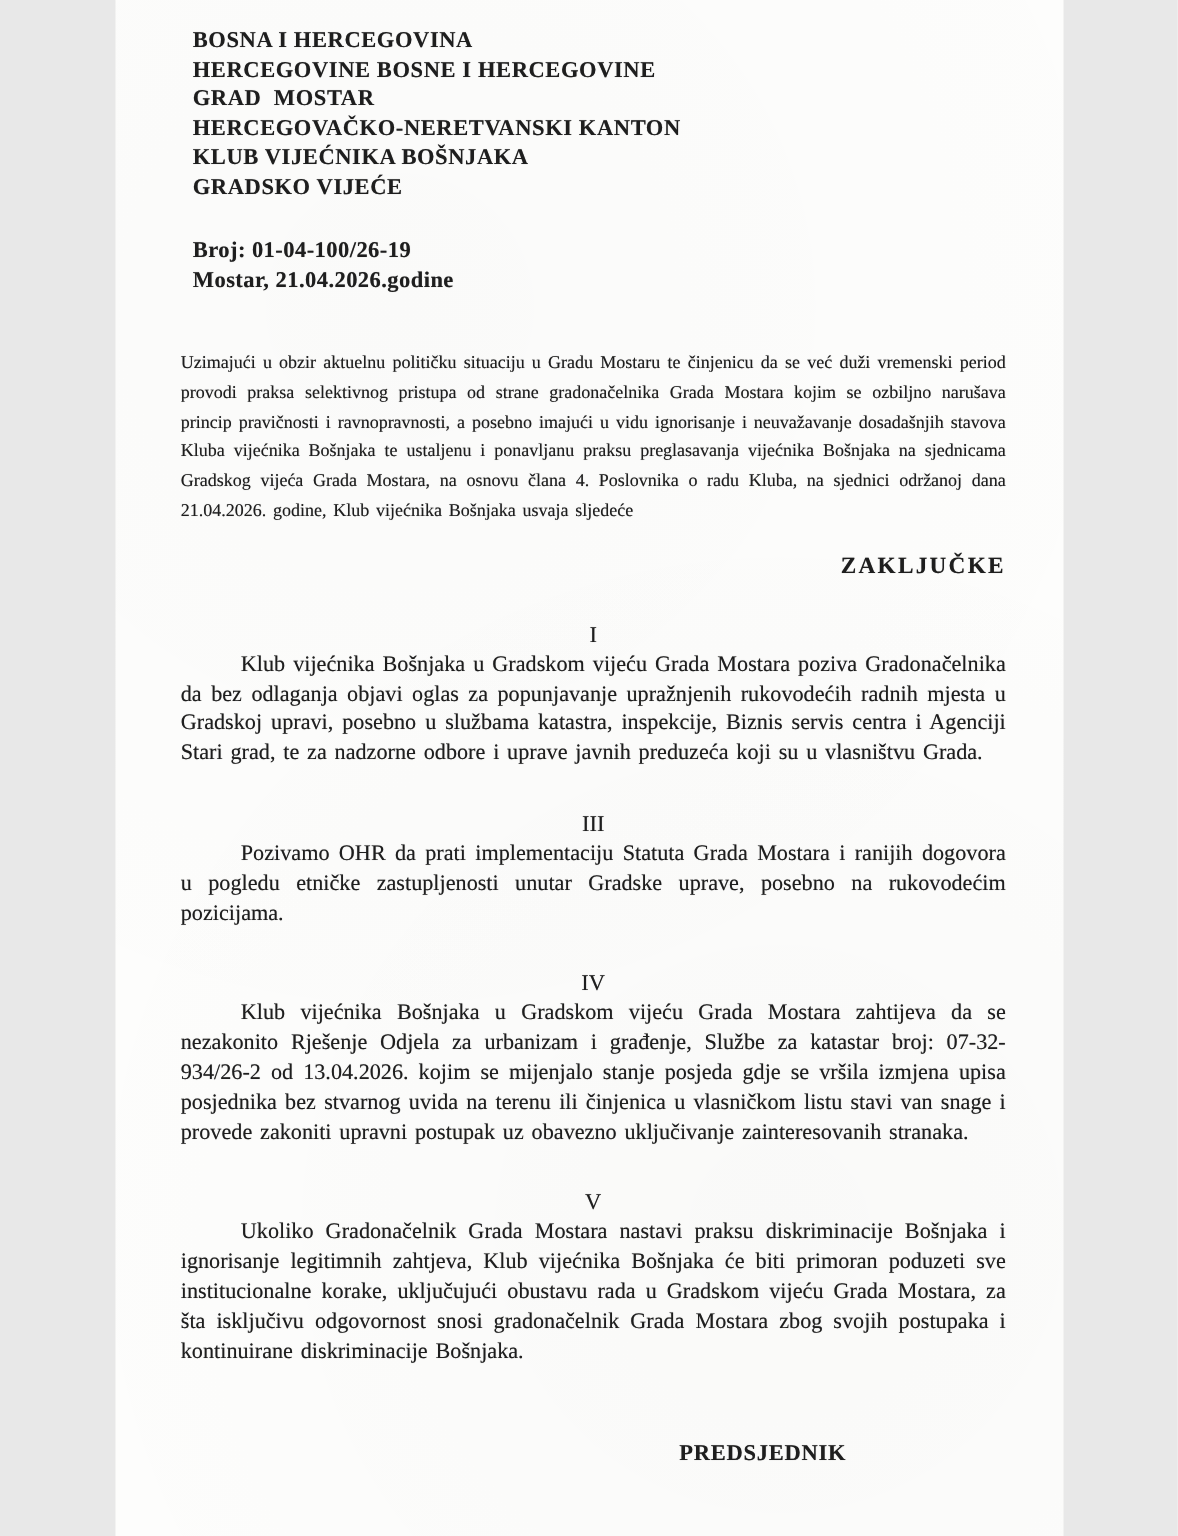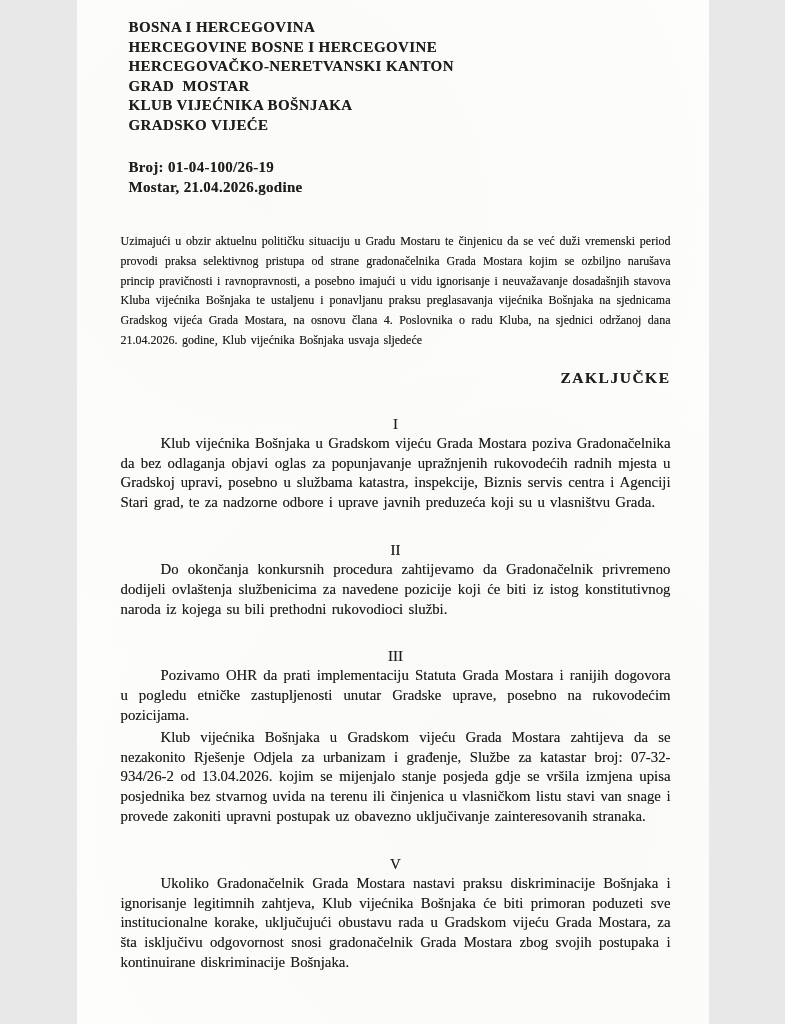--- a/index.html
+++ b/index.html
@@ -81,51 +81,48 @@
   }
 </style>
 </head>
 <body>
 
 <div class="page">
 
   <div class="letterhead">
     <div>BOSNA I HERCEGOVINA</div>
     <div>HERCEGOVINE BOSNE I HERCEGOVINE</div>
+    <div>GRAD  MOSTAR</div>
     <div>HERCEGOVAČKO-NERETVANSKI KANTON</div>
-    <div>GRAD  MOSTAR</div>
     <div>KLUB VIJEĆNIKA BOŠNJAKA</div>
     <div>GRADSKO VIJEĆE</div>
   </div>
 
   <div class="ref-block">
     <div>Broj: 01-04-100/26-19</div>
     <div>Mostar, 21.04.2026.godine</div>
   </div>
 
   <p class="intro">Uzimajući u obzir aktuelnu političku situaciju u Gradu Mostaru te činjenicu da se već duži vremenski period provodi praksa selektivnog pristupa od strane gradonačelnika Grada Mostara kojim se ozbiljno narušava princip pravičnosti i ravnopravnosti, a posebno imajući u vidu ignorisanje i neuvažavanje dosadašnjih stavova Kluba vijećnika Bošnjaka te ustaljenu i ponavljanu praksu preglasavanja vijećnika Bošnjaka na sjednicama Gradskog vijeća Grada Mostara, na osnovu člana 4. Poslovnika o radu Kluba, na sjednici održanoj dana 21.04.2026. godine, Klub vijećnika Bošnjaka usvaja sljedeće</p>
 
   <div class="doc-title">ZAKLJUČKE</div>
 
   <div>
     <div class="section-numeral">I</div>
     <p class="section-text">Klub vijećnika Bošnjaka u Gradskom vijeću Grada Mostara poziva Gradonačelnika da bez odlaganja objavi oglas za popunjavanje upražnjenih rukovodećih radnih mjesta u Gradskoj upravi, posebno u službama katastra, inspekcije, Biznis servis centra i Agenciji Stari grad, te za nadzorne odbore i uprave javnih preduzeća koji su u vlasništvu Grada.</p>
   </div>
 
-  <div>
-    <div class="section-numeral">II</div>
-    <p class="section-text">Do okončanja konkursnih procedura zahtijevamo da Gradonačelnik privremeno dodijeli ovlaštenja službenicima za navedene pozicije koji će biti iz istog konstitutivnog naroda iz kojega su bili prethodni rukovodioci službi.</p>
-  </div>
 
   <div>
     <div class="section-numeral">III</div>
     <p class="section-text">Pozivamo OHR da prati implementaciju Statuta Grada Mostara i ranijih dogovora u pogledu etničke zastupljenosti unutar Gradske uprave, posebno na rukovodećim pozicijama.</p>
   </div>
 
   <div>
+    <div class="section-numeral">IV</div>
     <p class="section-text">Klub vijećnika Bošnjaka u Gradskom vijeću Grada Mostara zahtijeva da se nezakonito Rješenje Odjela za urbanizam i građenje, Službe za katastar broj: 07-32-934/26-2 od 13.04.2026. kojim se mijenjalo stanje posjeda gdje se vršila izmjena upisa posjednika bez stvarnog uvida na terenu ili činjenica u vlasničkom listu stavi van snage i provede zakoniti upravni postupak uz obavezno uključivanje zainteresovanih stranaka.</p>
   </div>
 
   <div>
     <div class="section-numeral">V</div>
     <p class="section-text">Ukoliko Gradonačelnik Grada Mostara nastavi praksu diskriminacije Bošnjaka i ignorisanje legitimnih zahtjeva, Klub vijećnika Bošnjaka će biti primoran poduzeti sve institucionalne korake, uključujući obustavu rada u Gradskom vijeću Grada Mostara, za šta isključivu odgovornost snosi gradonačelnik Grada Mostara zbog svojih postupaka i kontinuirane diskriminacije Bošnjaka.</p>
   </div>
 
   <div class="signature">
     <div>PREDSJEDNIK</div>

